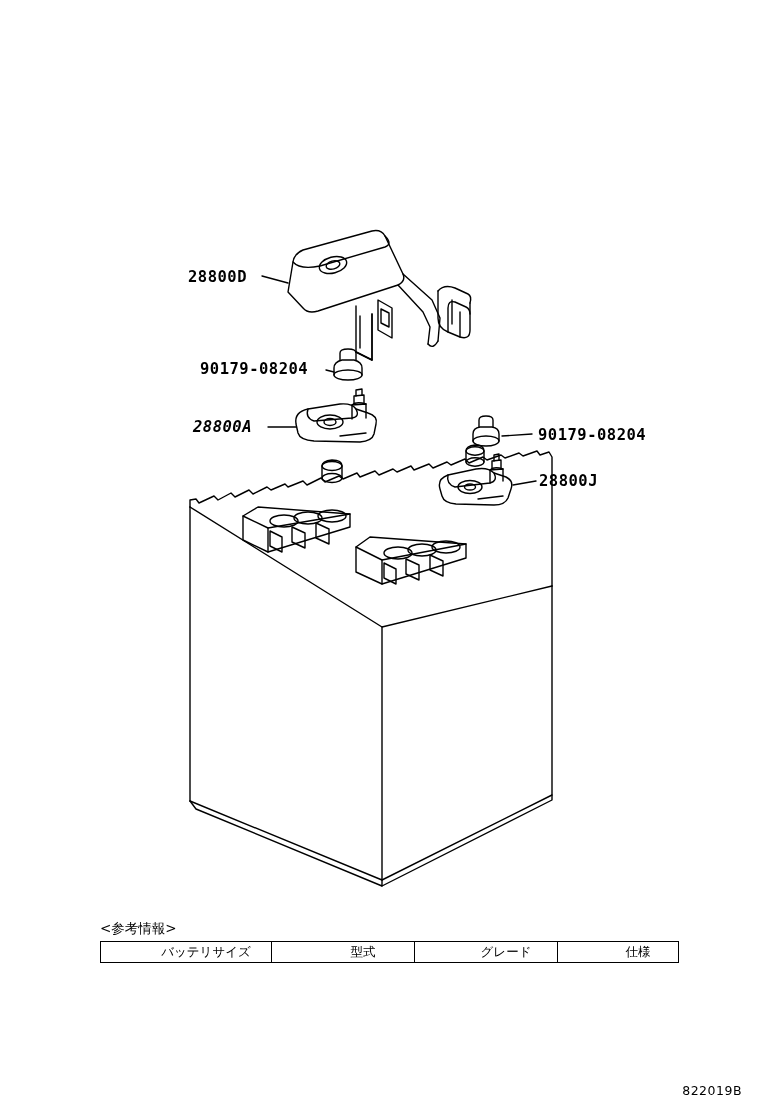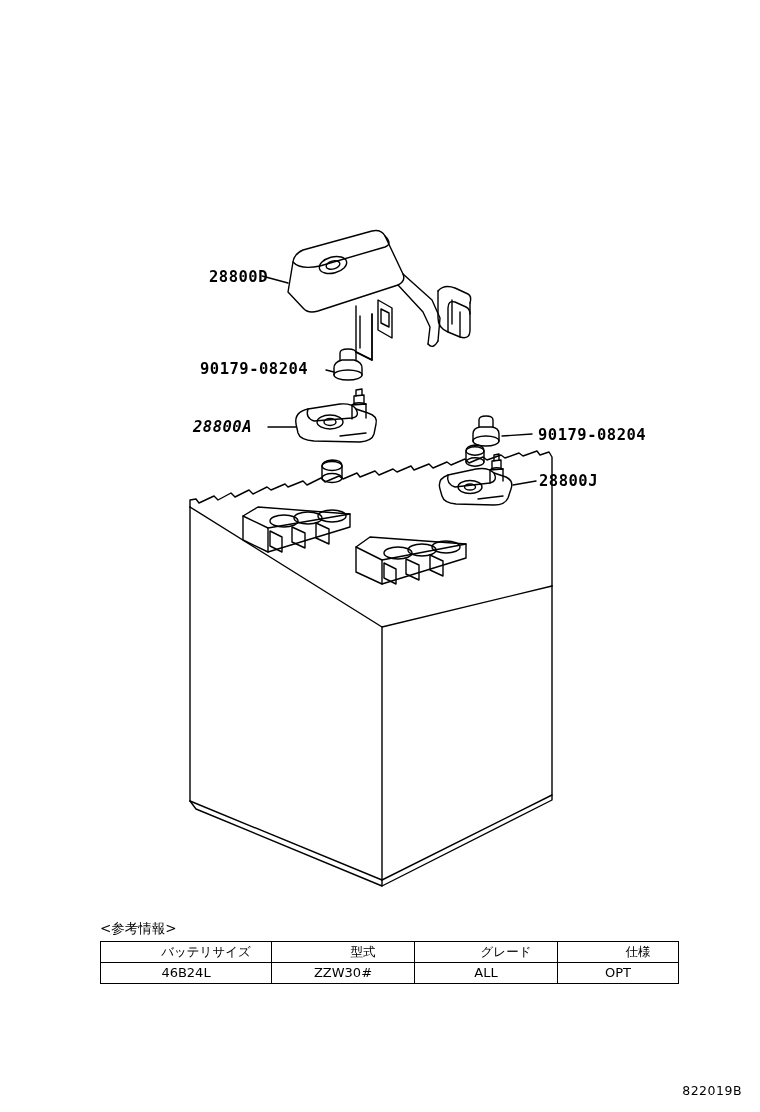--- a/index.html
+++ b/index.html
@@ -28,21 +28,21 @@
   }
   .lbl {
     position: absolute;
     font-family: "DejaVu Sans Mono", monospace;
     font-size: 15.5px;
     font-weight: bold;
     letter-spacing: 0.5px;
     white-space: nowrap;
     color: #000;
   }
-  #label-28800D { left: 188px; top: 268px; margin-left: 21px; }
+  #label-28800D { left: 188px; top: 268px; }
   #label-90179-1 { left: 200px; top: 360px; }
   #label-28800A { left: 193px; top: 418px; font-style: italic; }
   #label-90179-2 { left: 538px; top: 426px; }
   #label-28800J { left: 539px; top: 472px; }
 
   .ref-title {
     position: absolute;
     left: 100px;
     top: 920px;
     font-family: "DejaVu Sans", sans-serif;
@@ -208,24 +208,18 @@
   <div class="ref-title">&lt;参考情報&gt;</div>
 
   <table class="ref">
     <tbody>
         <tr class="head">
       <td class="c1">バッテリサイズ</td>
       <td class="c2">型式</td>
       <td class="c3">グレード</td>
       <td class="c4">仕様</td>
     </tr>
-    <tr>
-      <td class="c1">46B24L</td>
-      <td class="c2">ZZW30#</td>
-      <td class="c3">ALL</td>
-      <td class="c4">OPT</td>
-    </tr>
   </tbody>
     </table>
 
   <div class="footer-code">822019B</div>
 
 </div>
 
 </body></html>

